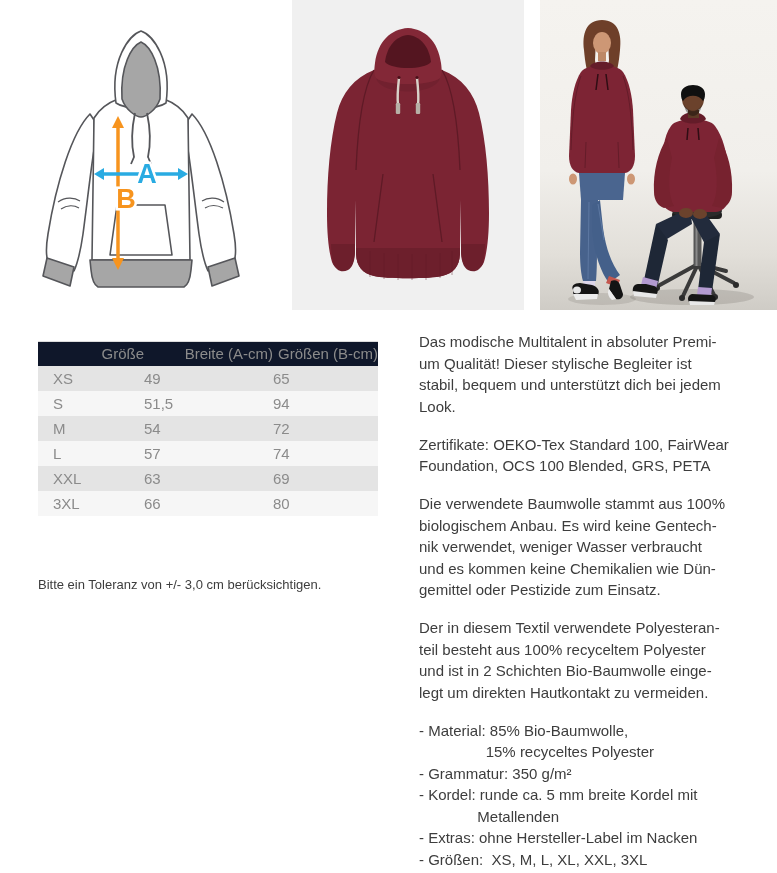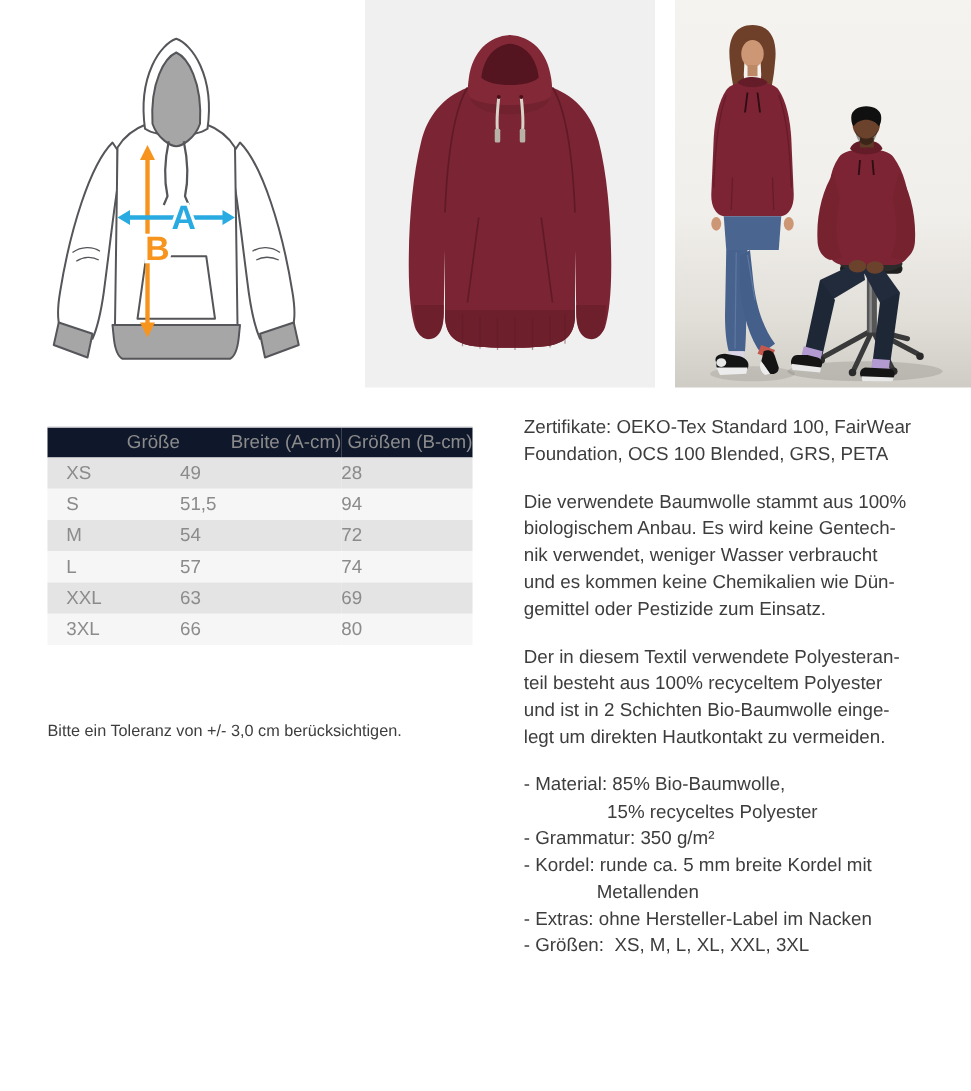--- a/index.html
+++ b/index.html
@@ -176,21 +176,21 @@
       <tr>
         <th>Größe</th>
         <th>Breite (A-cm)</th>
         <th>Größen (B-cm)</th>
       </tr>
     </thead>
     <tbody>
       <tr>
         <td>XS</td>
         <td>49</td>
-        <td>28</td>
+        <td>65</td>
       </tr>
       <tr>
         <td>S</td>
         <td>51,5</td>
         <td>94</td>
       </tr>
       <tr>
         <td>M</td>
         <td>54</td>
         <td>72</td>
@@ -209,20 +209,24 @@
         <td>3XL</td>
         <td>66</td>
         <td>80</td>
       </tr>
     </tbody>
   </table>
 
   <p class="tolerance">Bitte ein Toleranz von +/- 3,0 cm berücksichtigen.</p>
 
   <div class="description">
+    <p>Das modische Multitalent in absoluter Premi-
+um Qualität! Dieser stylische Begleiter ist
+stabil, bequem und unterstützt dich bei jedem
+Look.</p>
     <p>Zertifikate: OEKO-Tex Standard 100, FairWear
 Foundation, OCS 100 Blended, GRS, PETA</p>
     <p>Die verwendete Baumwolle stammt aus 100%
 biologischem Anbau. Es wird keine Gentech-
 nik verwendet, weniger Wasser verbraucht
 und es kommen keine Chemikalien wie Dün-
 gemittel oder Pestizide zum Einsatz.</p>
     <p>Der in diesem Textil verwendete Polyesteran-
 teil besteht aus 100% recyceltem Polyester
 und ist in 2 Schichten Bio-Baumwolle einge-

